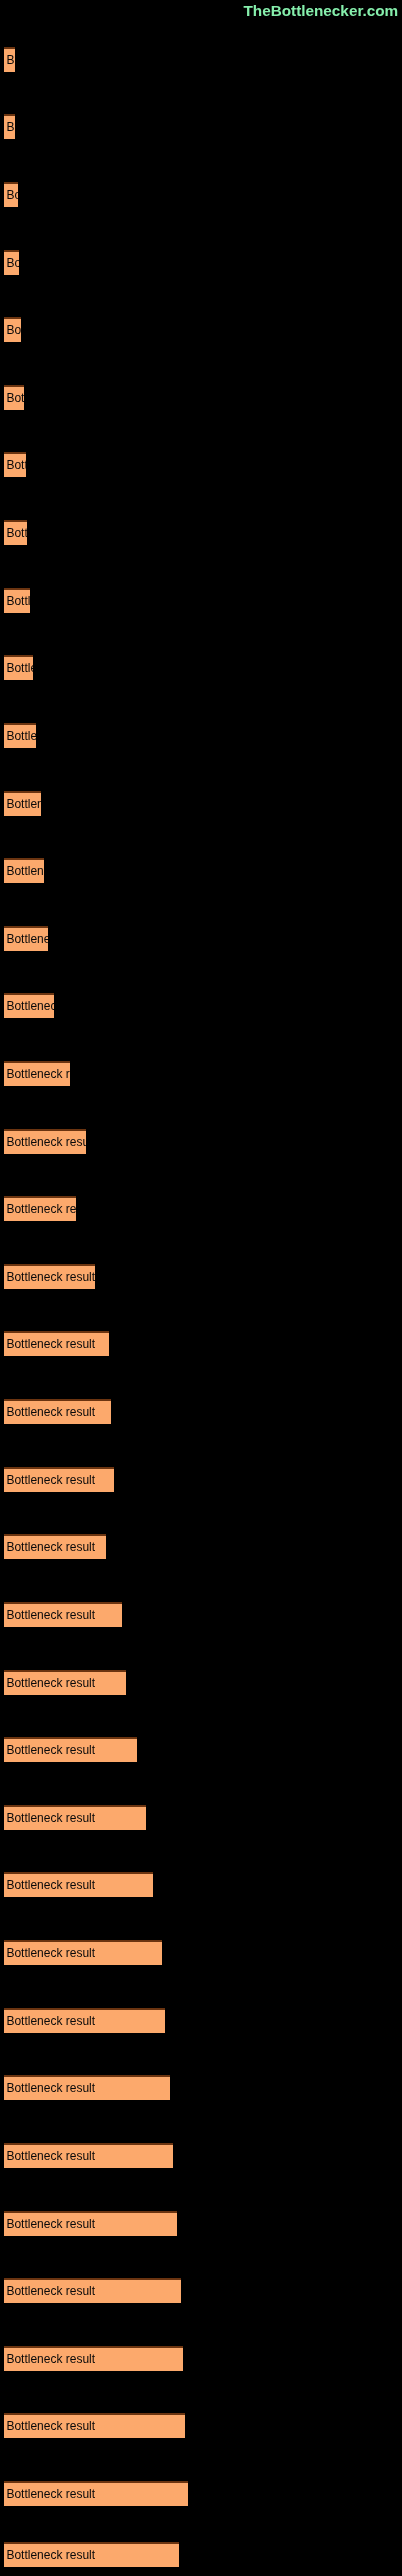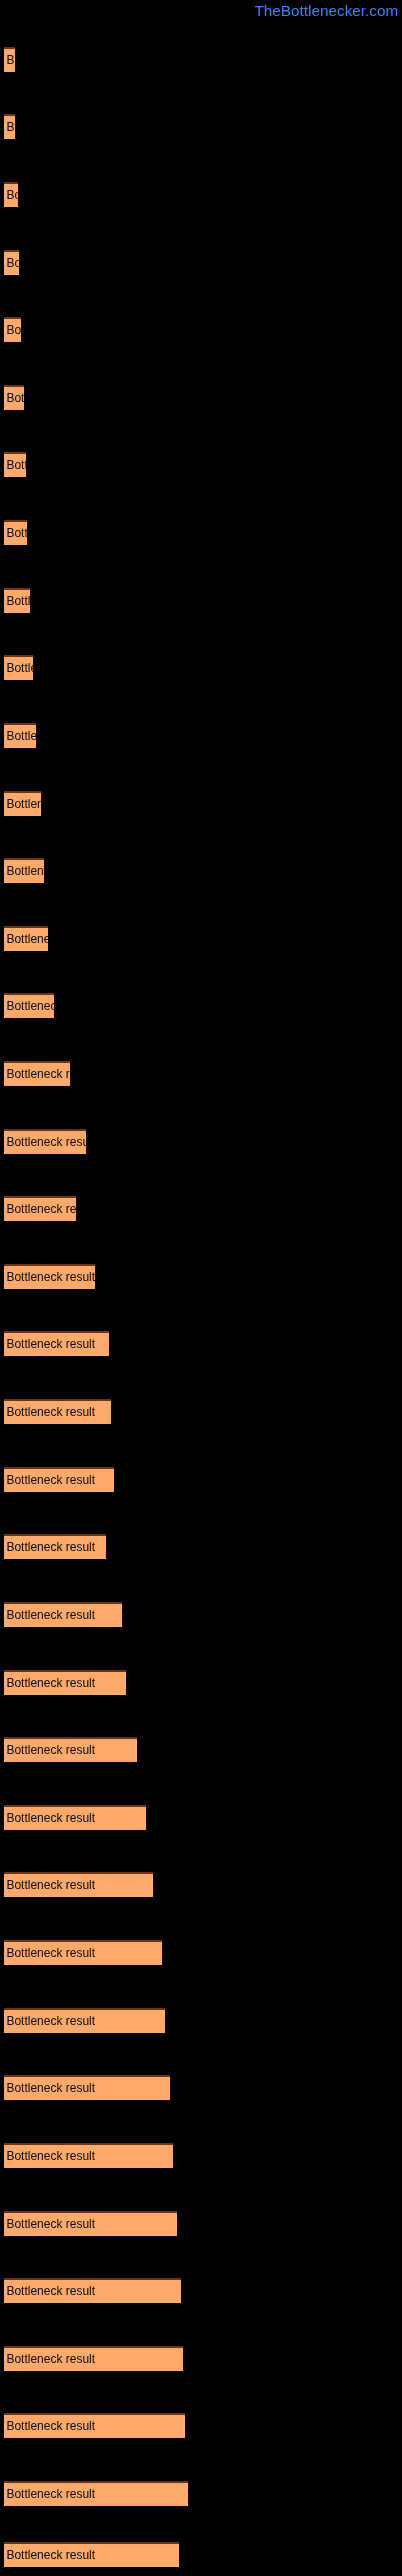--- a/index.html
+++ b/index.html
@@ -12,25 +12,26 @@
     height: 2576px;
     position: relative;
     overflow: hidden;
     font-family: "Liberation Sans", sans-serif;
   }
   #watermark {
     position: absolute;
     top: 0px;
     right: 4.8px;
     font-size: 15.3px;
-    color: #3b82f6;
+    color: #86efac;
     letter-spacing: 0px;
     line-height: 21px;
     white-space: nowrap;
     user-select: none;
+    font-weight: bold;
   }
   #chart {
     position: absolute;
     left: 0;
     top: 0;
     width: 403px;
     height: 2576px;
   }
   .bar {
     position: absolute;

